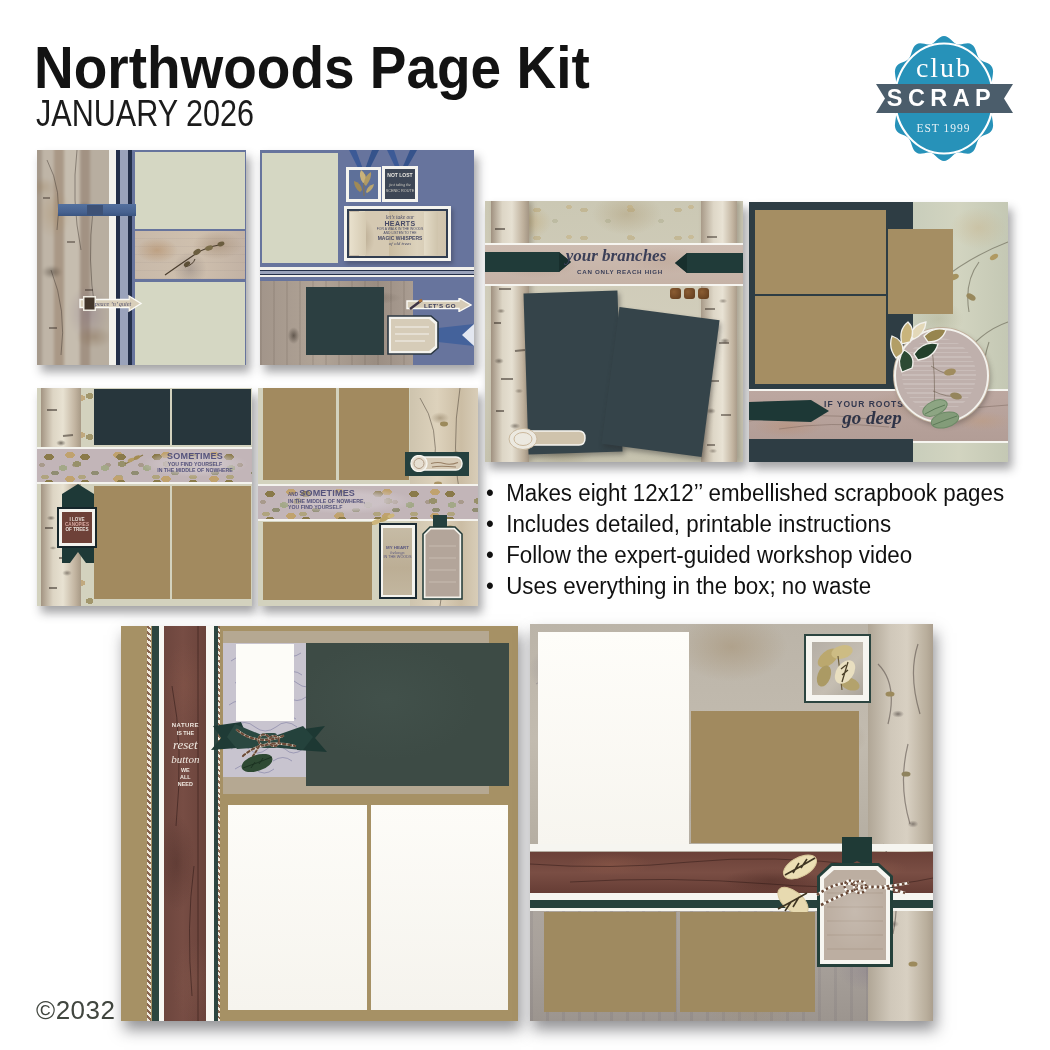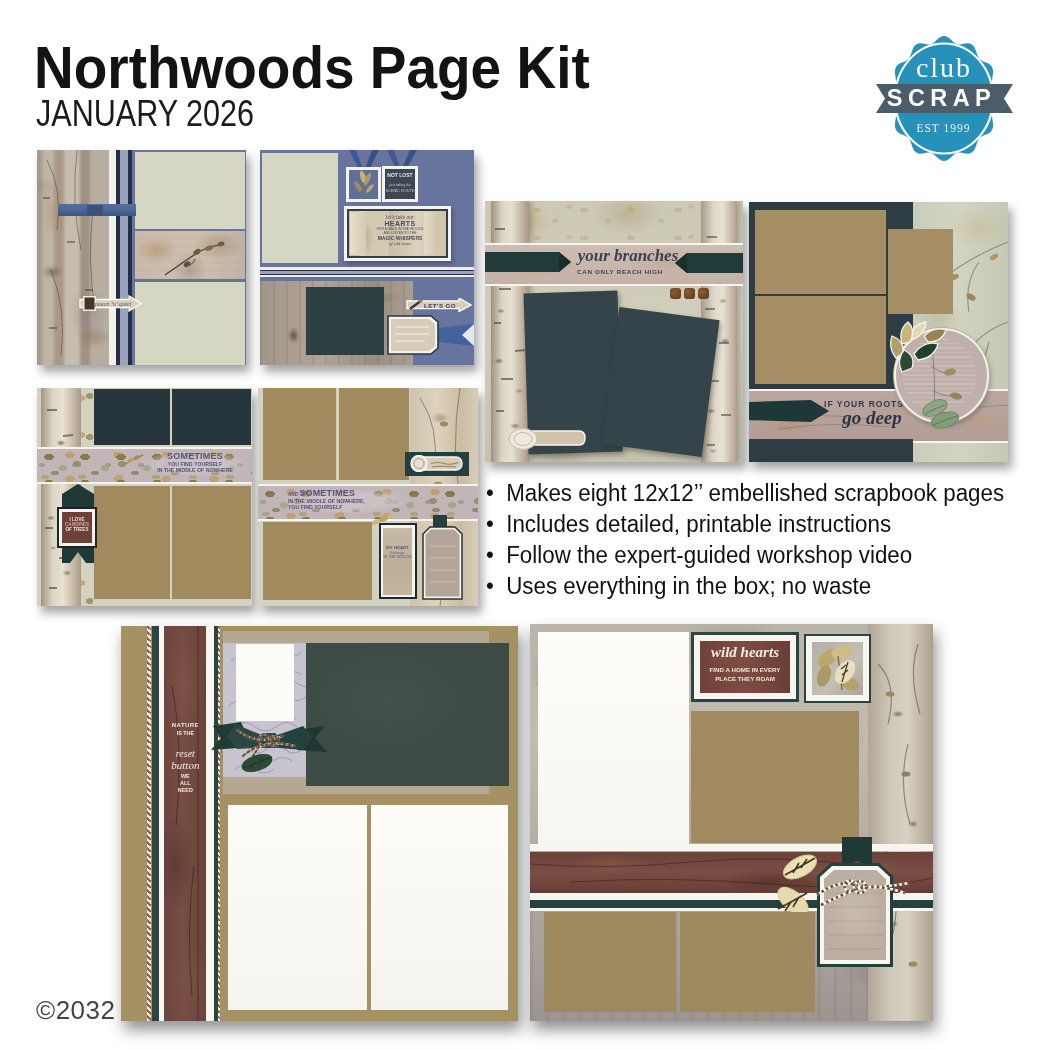--- a/index.html
+++ b/index.html
@@ -394,21 +394,21 @@
 
     <svg class="abs" style="left:0;top:7px;" width="86" height="22">
           <polygon points="0,0 74,0 86,10 74,20 0,20" fill="#203b39"></polygon>
           <polygon points="74,0 86,10 74,20" fill="#182f2d"></polygon>
         </svg>
 
     <svg class="abs" style="left:190px;top:8px;" width="68" height="22">
           <polygon points="68,0 12,0 0,10 12,20 68,20" fill="#203b39"></polygon>
           <polygon points="12,0 0,10 12,20" fill="#182f2d"></polygon>
         </svg>
-    <div class="abs" style="left:68px;top:1px;width:150px;text-align:center;color:#3b3f58;font-family:'Liberation Serif',serif;font-style:italic;font-size:17px;font-weight:bold;">your branches</div>
+    <div class="abs" style="left:56px;top:1px;width:150px;text-align:center;color:#3b3f58;font-family:'Liberation Serif',serif;font-style:italic;font-size:17px;font-weight:bold;">your branches</div>
     <div class="abs" style="left:60px;top:23px;width:150px;text-align:center;color:#3b3f58;font-size:6.2px;font-weight:bold;letter-spacing:.7px;">CAN ONLY REACH HIGH</div>
   </div>
 
   <div class="abs" style="left:185px;top:87px;width:11px;height:11px;border-radius:3px;background:radial-gradient(circle at 35% 35%,#8a5c32,#5e3a1c);"></div>
   <div class="abs" style="left:199px;top:87px;width:11px;height:11px;border-radius:3px;background:radial-gradient(circle at 35% 35%,#8a5c32,#5e3a1c);"></div>
   <div class="abs" style="left:213px;top:87px;width:11px;height:11px;border-radius:3px;background:radial-gradient(circle at 35% 35%,#8a5c32,#5e3a1c);"></div>
 
   <div class="abs" style="left:41px;top:91px;width:94px;height:161px;background:#35444a;transform:rotate(-1.8deg);box-shadow:2px 3px 5px rgba(40,40,40,.4);"></div>
 
   <div class="abs" style="left:125px;top:112px;width:101px;height:138px;background:#35444a;transform:rotate(7.5deg);box-shadow:2px 3px 5px rgba(40,40,40,.4);"></div>
@@ -507,21 +507,21 @@
     radial-gradient(30px 60px at 70% 90%, rgba(140,95,80,.25), transparent 70%),
     linear-gradient(90deg,#6d463e,#774d44 45%,#6a433b);">
     <svg width="42" height="395">
           <path d="M34,0 V395 M8,60 Q20,120 12,200 M30,240 Q22,300 28,370" stroke="rgba(40,20,18,.5)" stroke-width="1" fill="none"></path>
         </svg>
   </div>
 
   <div class="abs" style="left:43.3px;top:96px;width:42.1px;text-align:center;color:#efe8e0;">
     <div style="font-size:6px;font-weight:bold;letter-spacing:.4px;">NATURE</div>
     <div style="font-size:5.4px;font-weight:bold;margin-top:2px;">IS THE</div>
-    <div style="font-family:'Liberation Serif',serif;font-style:italic;font-size:10px;margin-top:12px;">reset</div>
+    <div style="font-family:'Liberation Serif',serif;font-style:italic;font-size:13px;margin-top:1px;">reset</div>
     <div style="font-family:Liberation Serif, serif;font-style:italic;font-size:11px;">button</div>
     <div style="font-size:5.4px;font-weight:bold;margin-top:2px;">WE</div>
     <div style="font-size:5.4px;font-weight:bold;margin-top:1px;">ALL</div>
     <div style="font-size:5.4px;font-weight:bold;margin-top:1px;">NEED</div>
   </div>
 
   <div class="abs" style="left:85.4px;top:0;width:7.2px;height:395px;background:#f8f7f2;"></div>
 
   <div class="abs" style="left:92.6px;top:0;width:4.2px;height:395px;background:#2c4540;"></div>
 
@@ -624,29 +624,20 @@
           <path d="M10,40 Q30,60 20,100 M40,120 Q30,160 42,200 M15,220 Q35,260 25,310 M50,20 Q40,50 52,90" stroke="rgba(70,60,55,.5)" stroke-width="1.2" fill="none"></path>
           <ellipse cx="22" cy="70" rx="4.5" ry="2.6" fill="#9c8a5c"></ellipse>
           <ellipse cx="38" cy="150" rx="4.5" ry="2.6" fill="#8f835e"></ellipse>
           <ellipse cx="28" cy="260" rx="4.5" ry="2.6" fill="#aa9465"></ellipse>
           <ellipse cx="45" cy="340" rx="4.5" ry="2.6" fill="#9c8a5c"></ellipse>
         </svg>
   </div>
 
   <div class="abs" style="left:7.8px;top:7.6px;width:151px;height:213px;background:linear-gradient(180deg,#fefdf9,#f7f5ef);"></div>
 
-  <div class="abs" style="left:161px;top:8.4px;width:108px;height:70px;background:#2c4540;">
-    <div class="abs" style="left:3px;top:3px;width:102px;height:64px;background:#f6f5f0;"></div>
-    <div class="abs" style="left:9px;top:9px;width:90px;height:52px;background:
-      radial-gradient(40px 20px at 30% 30%, rgba(140,80,60,.4), transparent 70%),
-      linear-gradient(90deg,#6f423a,#7c4c42 50%,#6a3f37);"></div>
-    <div class="abs" style="left:9px;top:12px;width:90px;text-align:center;color:#f3ece4;font-family:'Liberation Serif',serif;font-style:italic;font-weight:bold;font-size:15px;">wild hearts</div>
-    <div class="abs" style="left:9px;top:34px;width:90px;text-align:center;color:#efe6da;font-size:6.2px;font-weight:bold;">FIND A HOME IN EVERY</div>
-    <div class="abs" style="left:9px;top:43px;width:90px;text-align:center;color:#efe6da;font-size:6.2px;font-weight:bold;">PLACE THEY ROAM</div>
-  </div>
 
   <div class="abs" style="left:274px;top:9.6px;width:67px;height:69px;background:#2c4540;">
     <div class="abs" style="left:2px;top:2px;width:63px;height:65px;background:#f6f5f0;"></div>
     <div class="abs" style="left:8px;top:8px;width:51px;height:53px;background:linear-gradient(135deg,#b5afa6,#c5beb2 60%,#aaa49a);"></div>
     <svg class="abs" style="left:8px;top:8px;" width="51" height="53">
           <ellipse cx="16" cy="16" rx="12" ry="7" fill="#bba86e" transform="rotate(-40 16 16)"></ellipse>
           <ellipse cx="30" cy="10" rx="11" ry="6.5" fill="#cdbc84" transform="rotate(-15 30 10)"></ellipse>
           <ellipse cx="12" cy="34" rx="11" ry="6.5" fill="#ab9a64" transform="rotate(-70 12 34)"></ellipse>
           <ellipse cx="38" cy="42" rx="10" ry="6" fill="#b3a26c" transform="rotate(20 38 42)"></ellipse>
           <path d="M30,48 Q28,30 26,14" stroke="#6a5c3a" stroke-width="1.2" fill="none"></path>

